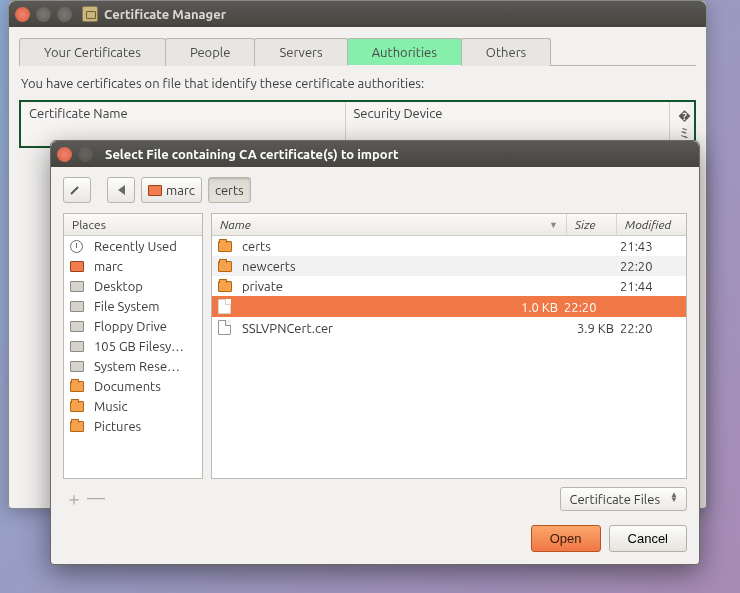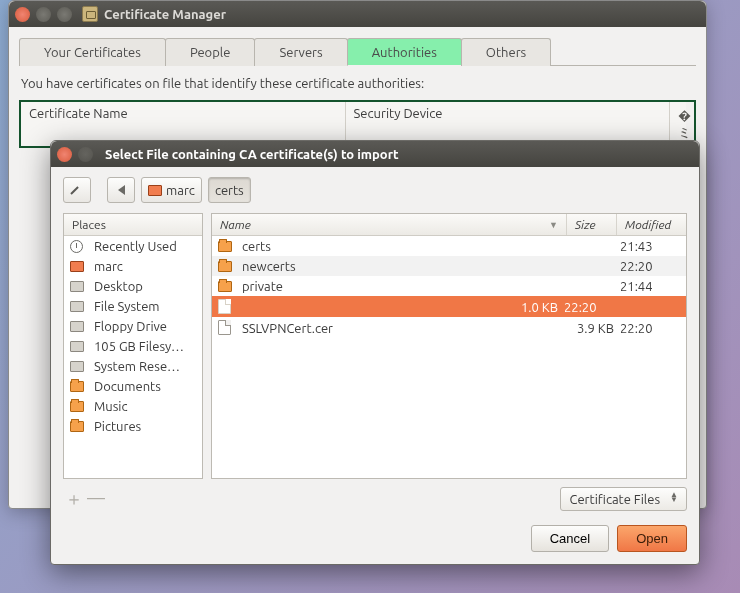--- a/index.html
+++ b/index.html
@@ -301,17 +301,17 @@
       <div class="filter">
         <span>Certificate Files</span>
         <span class="updown">
             <span>▲</span>
             <span>▼</span>
           </span>
       </div>
     </div>
 
     <div class="btnrow">
+      <button class="btn primary">Open</button>
       <button class="btn">Cancel</button>
-      <button class="btn primary">Open</button>
     </div>
   </div>
 </div>
 
 </body></html>

